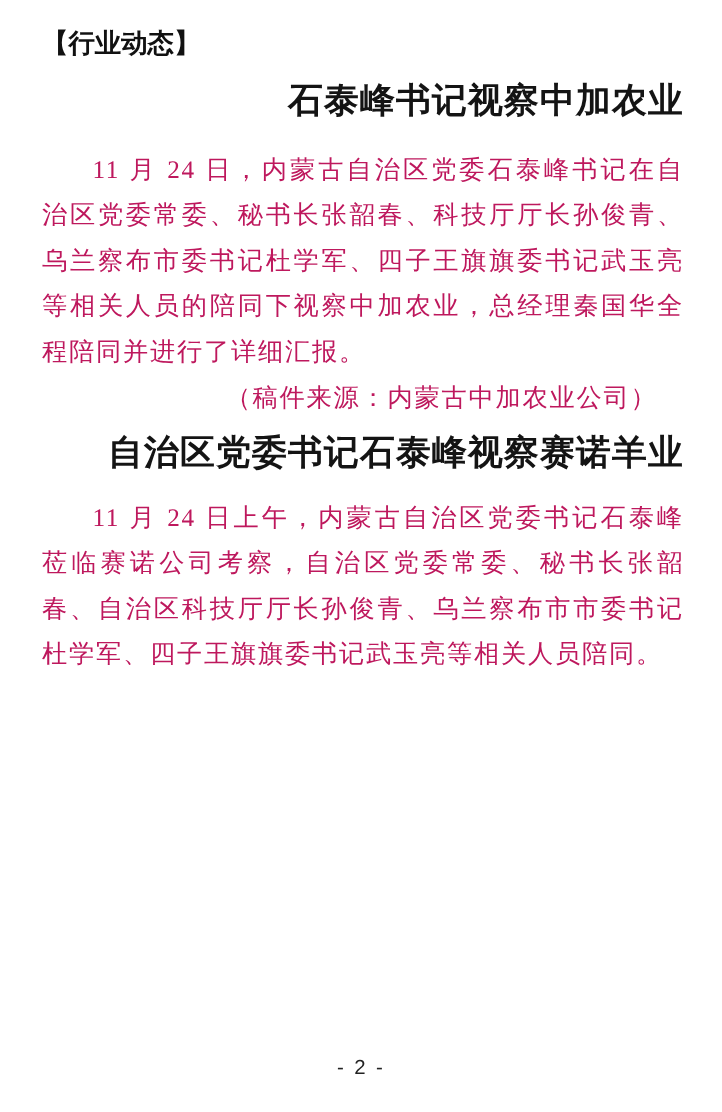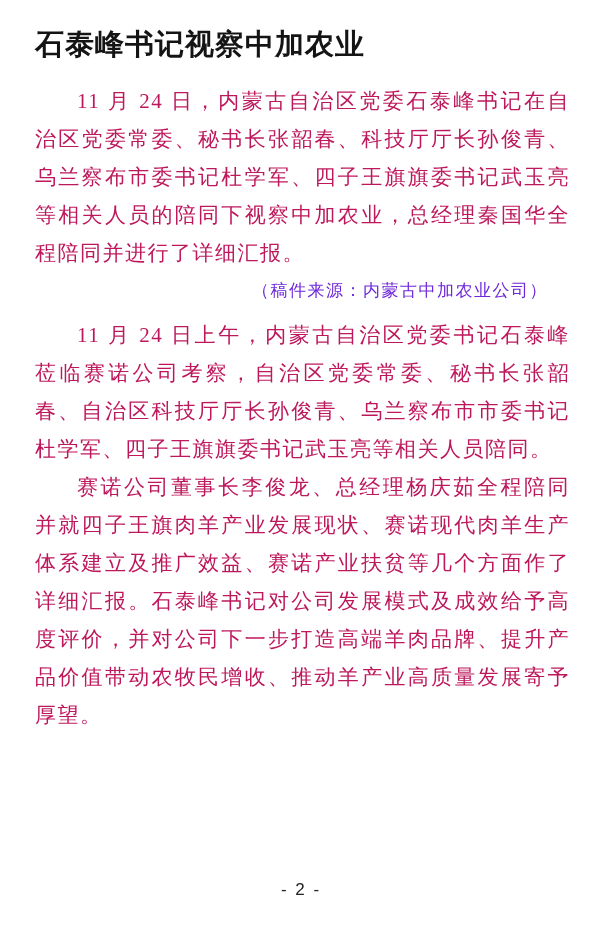--- a/index.html
+++ b/index.html
@@ -24,73 +24,74 @@
     font-size: 22px;
     line-height: 28px;
     color: #111111;
     margin-bottom: 12px;
   }
   .article-title {
     font-family: "Liberation Serif", "DejaVu Serif", serif;
     font-weight: bold;
     font-size: 29px;
     line-height: 44px;
-    text-align: left;
+    text-align: right;
     color: #141414;
     letter-spacing: 1px;
     margin-bottom: 16px;
   }
   .article-title.second {
     margin-top: 4px;
     margin-bottom: 12px;
   }
   .body-para {
     font-size: 21px;
     line-height: 38px;
     text-align: justify;
     text-justify: inter-character;
     text-indent: 2em;
     letter-spacing: 1.5px;
     color: #be185d;
     word-break: break-all;
   }
   .source-line {
-    font-size: 17px;
+    font-size: 21px;
     line-height: 38px;
     text-align: right;
     padding-right: 22px;
     letter-spacing: 1.5px;
-    color: #6d28d9;
+    color: #be185d;
     margin-bottom: 6px;
   }
   .page-number {
     position: absolute;
     top: 880px;
     left: 0;
     width: 602px;
     text-align: center;
     font-family: "Liberation Sans", "DejaVu Sans", sans-serif;
     font-size: 17px;
     color: #222222;
     letter-spacing: 2px;
   }
 </style>
 </head>
 <body>
 
 <div class="page">
 
+  <div class="section-header">【行业动态】</div>
 
   <div class="article-title">石泰峰书记视察中加农业</div>
 
   <p class="body-para">11 月 24 日，内蒙古自治区党委石泰峰书记在自治区党委常委、秘书长张韶春、科技厅厅长孙俊青、乌兰察布市委书记杜学军、四子王旗旗委书记武玉亮等相关人员的陪同下视察中加农业，总经理秦国华全程陪同并进行了详细汇报。</p>
 
   <div class="source-line">（稿件来源：内蒙古中加农业公司）</div>
 
+  <div class="article-title second">自治区党委书记石泰峰视察赛诺羊业</div>
 
   <p class="body-para">11 月 24 日上午，内蒙古自治区党委书记石泰峰莅临赛诺公司考察，自治区党委常委、秘书长张韶春、自治区科技厅厅长孙俊青、乌兰察布市市委书记杜学军、四子王旗旗委书记武玉亮等相关人员陪同。</p>
 
-  <p class="body-para">赛诺公司董事长李俊龙、总经理杨庆茹全程陪同并就四子王旗肉羊产业发展现状、赛诺现代肉羊生产体系建立及推广效益、赛诺产业扶贫等几个方面作了详细汇报。石泰峰书记对公司发展模式及成效给予高度评价，并对公司下一步打造高端羊肉品牌、提升产品价值带动农牧民增收、推动羊产业高质量发展寄予厚望。</p>
 
 
   <div class="page-number">- 2 -</div>
 
 </div>
 
 </body></html>

